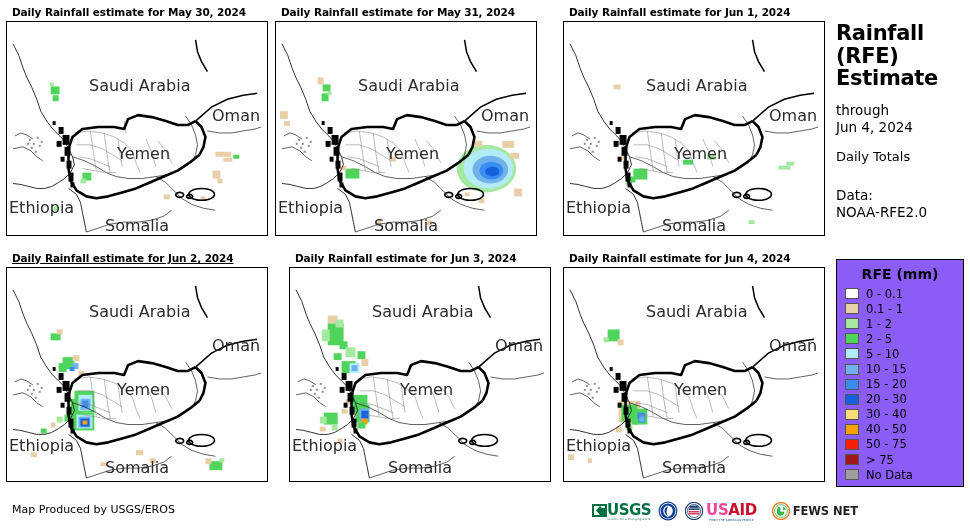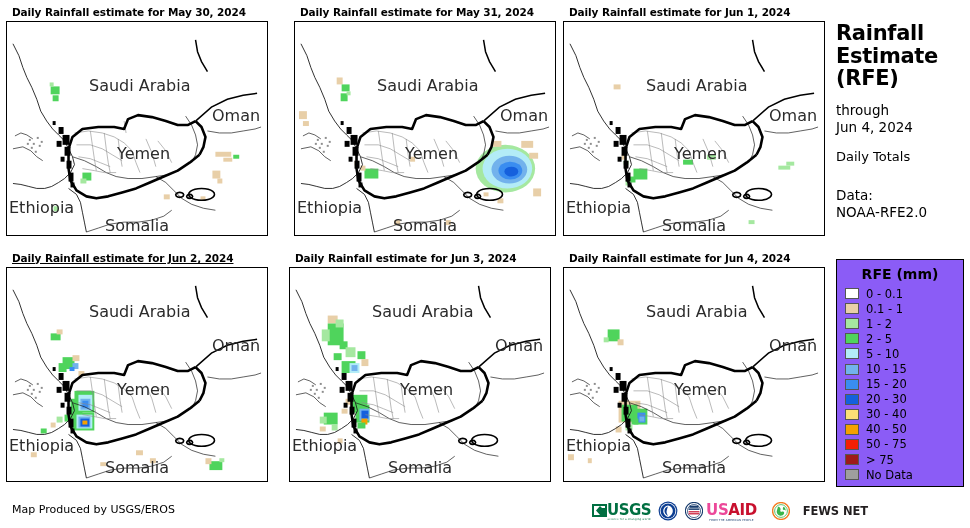--- a/index.html
+++ b/index.html
@@ -257,21 +257,21 @@
       </g>
     </svg>
     <span class="country-label" style="left:82px; top:54px;">Saudi Arabia</span>
     <span class="country-label" style="left:205px; top:84px;">Oman</span>
     <span class="country-label" style="left:110px; top:122px;">Yemen</span>
     <span class="country-label" style="left:2px; top:176px;">Ethiopia</span>
     <span class="country-label" style="left:98px; top:194px;">Somalia</span>
   </div>
 </div>
 
-<div class="panel" style="left:294px; top:6px;">
+<div class="panel" style="left:275px; top:6px;">
   <div class="panel-title">Daily Rainfall estimate for May 31, 2024</div>
   <div class="map-box">
     <svg class="map-svg" viewBox="0 0 262 215" preserveAspectRatio="none">
       <g class="rfe">
 
         <ellipse cx="212" cy="148" rx="30" ry="24" fill="#a5e8a0"></ellipse>
         <ellipse cx="214" cy="148" rx="25" ry="20" fill="#b3ecf7"></ellipse>
         <ellipse cx="216" cy="149" rx="18" ry="14" fill="#72b2ec"></ellipse>
         <ellipse cx="217" cy="150" rx="12" ry="9" fill="#3a8df0"></ellipse>
         <ellipse cx="218" cy="151" rx="7" ry="5" fill="#1560dd"></ellipse>
@@ -731,22 +731,22 @@
     <span class="country-label" style="left:205px; top:68px;">Oman</span>
     <span class="country-label" style="left:110px; top:112px;">Yemen</span>
     <span class="country-label" style="left:2px; top:168px;">Ethiopia</span>
     <span class="country-label" style="left:98px; top:190px;">Somalia</span>
   </div>
 </div>
 
 <div class="title-block">
   <div class="main-title">
     <div>Rainfall</div>
+    <div>(RFE)</div>
     <div>Estimate</div>
-    <div>(RFE)</div>
   </div>
   <div class="sub-line">
     <div>through</div>
     <div>Jun 4, 2024</div>
   </div>
   <div class="sub-line2">Daily Totals</div>
   <div class="sub-line3">
     <div>Data:</div>
     <div>NOAA-RFE2.0</div>
   </div>
@@ -844,21 +844,21 @@
       <path d="M3.6 9.2 h10.8 v1.2 h-10.8 z" fill="#c8102e"></path>
       <path d="M3.6 11.2 h10.8 v1.2 h-10.8 z" fill="#c8102e"></path>
       <path d="M4.4 3.6 h9.2 v2.2 h-9.2 z" fill="#183c6d"></path>
     </svg>
     <div style="display:flex;flex-direction:column;align-items:center;">
       <span class="usaid-text"><span style="color:#ec4899;">US</span><span style="color:#c8102e;">AID</span></span>
       <span class="usaid-sub">FROM THE AMERICAN PEOPLE</span>
     </div>
   </div>
 
-  <div class="logo" style="gap:13px;padding-left:8px;">
+  <div class="logo" style="gap:3px;padding-left:8px;">
     <svg width="18" height="18" viewBox="0 0 18 18">
       <circle cx="9" cy="9" r="8.4" fill="#ffffff" stroke="#f47b20" stroke-width="1.4"></circle>
       <circle cx="9" cy="9" r="6.4" fill="#ffffff" stroke="#39b54a" stroke-width="0.8"></circle>
       <path d="M6 4.5 c2 0.4 3 2 2.4 3.6 c-0.5 1.4 0.6 2 1.6 1.6 c1.4 -0.6 2.6 0.6 2 2 c-0.6 1.4 -2.6 2.4 -4.4 1.8 c-2 -0.7 -3.2 -2.6 -2.8 -4.6 c0.2 -1.2 0.8 -2.2 1.2 -4.4 z" fill="#39b54a"></path>
       <path d="M11.5 4.8 c1.4 0.8 2.3 2.3 2.3 3.9 c-0.8 -0.9 -1.8 -1.2 -2.6 -0.8 c-0.7 -0.9 -0.4 -2.2 0.3 -3.1 z" fill="#39b54a"></path>
     </svg>
     <span class="fews-text">FEWS NET</span>
   </div>
 </div>
 

